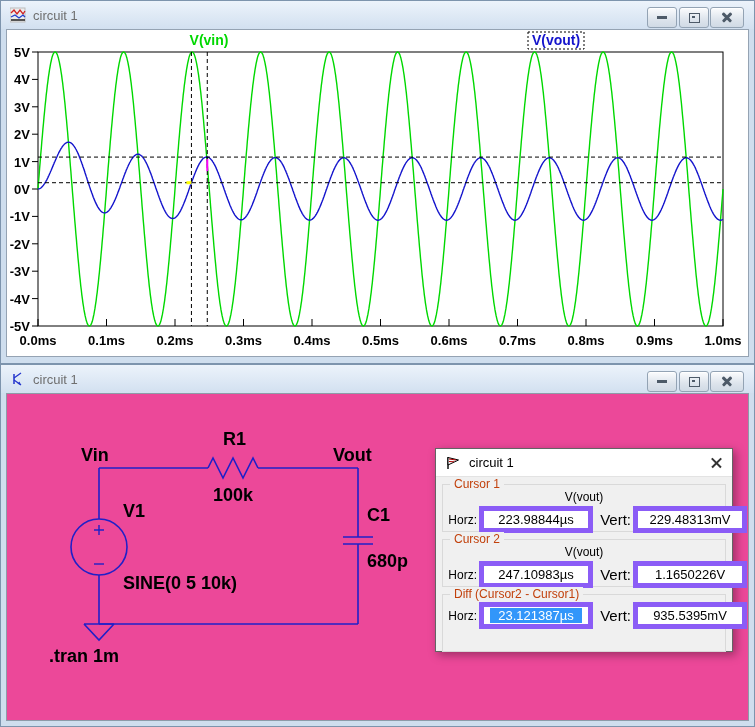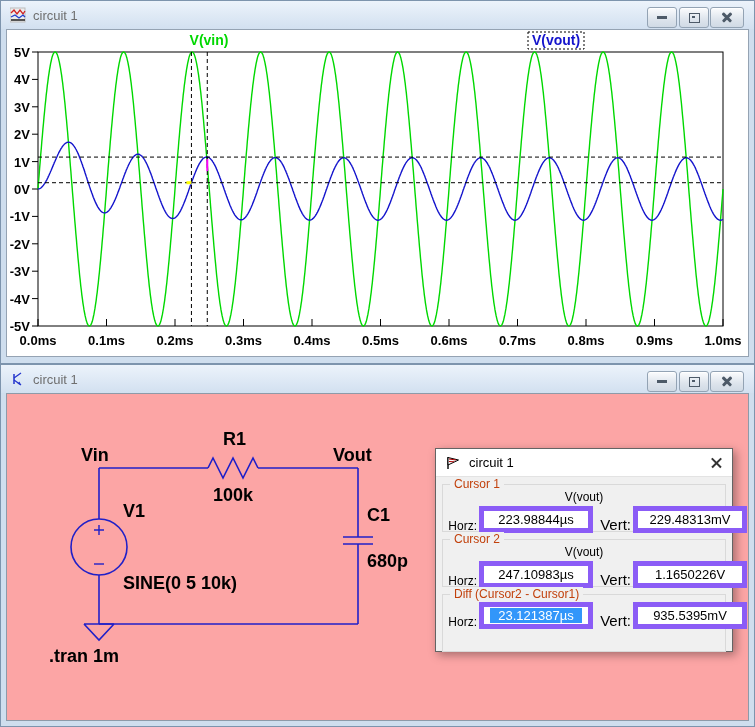--- a/index.html
+++ b/index.html
@@ -14,35 +14,35 @@
   .btn-min{right:77px;width:28px}.btn-max{right:45px;width:28px}.btn-close{right:10px;width:32px}
   .glyph-min{width:10px;height:3px;background:#4d5a68}
   .glyph-restore{width:9px;height:8px;border:1px solid #4d5a68;position:relative;background:transparent}
   .glyph-restore::after{content:"";position:absolute;left:2px;top:2px;width:3px;height:2px;background:#4d5a68}
   .glyph-x{position:relative;width:12px;height:11px}
   .glyph-x::before,.glyph-x::after{content:"";position:absolute;left:0;top:4px;width:12px;height:2.6px;background:#4d5a68;border-radius:1px}
   .glyph-x::before{transform:rotate(45deg)}.glyph-x::after{transform:rotate(-45deg)}
   #win-plot{top:0;height:364px}
   #win-plot .content{position:absolute;left:5px;right:5px;top:28px;bottom:6px;background:#fff;border:1px solid #95a3b3}
   #win-sch{top:364px;height:363px}
-  #win-sch .content{position:absolute;left:5px;right:5px;top:28px;bottom:5px;background:#fca5a5;border:1px solid #8e9aa8}
+  #win-sch .content{position:absolute;left:5px;right:5px;top:28px;bottom:5px;background:#ec4899;border:1px solid #8e9aa8}
   svg{display:block}
   
   #dialog{position:absolute;left:435px;top:448px;width:298px;height:204px;background:#f0f0f0;
     border:1px solid #646464;box-shadow:3px 3px 9px rgba(0,0,0,.35);z-index:10;box-sizing:border-box}
   .dlg-title{height:27px;background:#fff;display:flex;align-items:center;padding:0 9px;font-size:13px;color:#000;border-bottom:1px solid #e3e3e3}
   .dlg-title-text{margin-left:8px}
   .dlg-x{margin-left:auto;position:relative;width:13px;height:13px;cursor:default}
   .dlg-x::before,.dlg-x::after{content:"";position:absolute;left:0;top:6px;width:13px;height:1.6px;background:#333}
   .dlg-x::before{transform:rotate(45deg)}.dlg-x::after{transform:rotate(-45deg)}
   .group{position:relative;margin:7px 6px 0;border:1px solid #d9d9d9;box-sizing:border-box;background:transparent}
   .g48{height:48px}.g56{height:58px}
   .group-label{position:absolute;top:-8px;left:7px;background:#f0f0f0;padding:0 4px;font-size:12px;color:#c2410c}
   .signal{text-align:center;font-size:12px;color:#000;margin-top:5px;height:13px}
-  .row{display:flex;align-items:flex-end;margin-top:3px;padding-left:2px}
+  .row{display:flex;align-items:center;margin-top:3px;padding-left:2px}
   .row.first{margin-top:7px}
   .flabel{width:32px;text-align:right;font-size:12px;margin-right:2px;flex:none}
   .flabel2{width:38px;text-align:right;font-size:15px;margin:0 2px 0 0;flex:none}
   .fbox{width:104px;height:17px;border:5px solid #8b5cf6;background:#fff;text-align:center;
     font-size:13px;line-height:17px;flex:none;overflow:hidden;white-space:nowrap}
   .fbox.selected span{background:#3296fa;color:#fff;padding:0 8px}
 </style>
 </head>
 <body>
 

